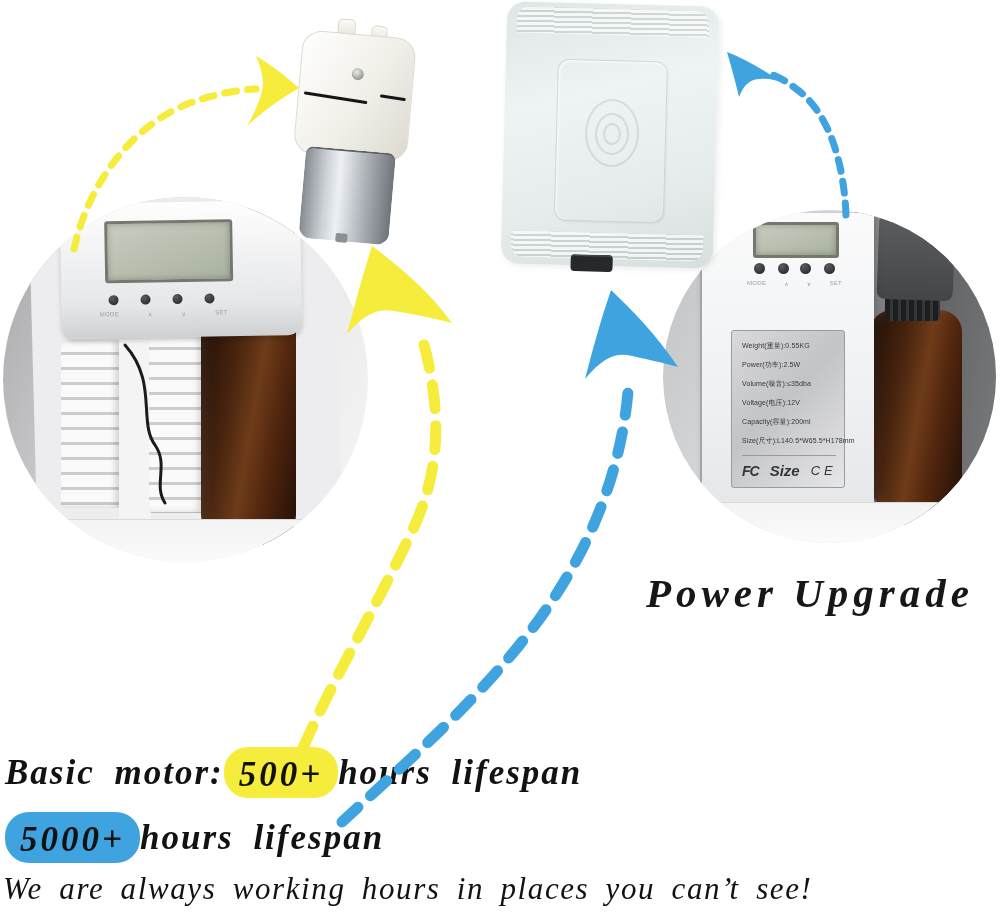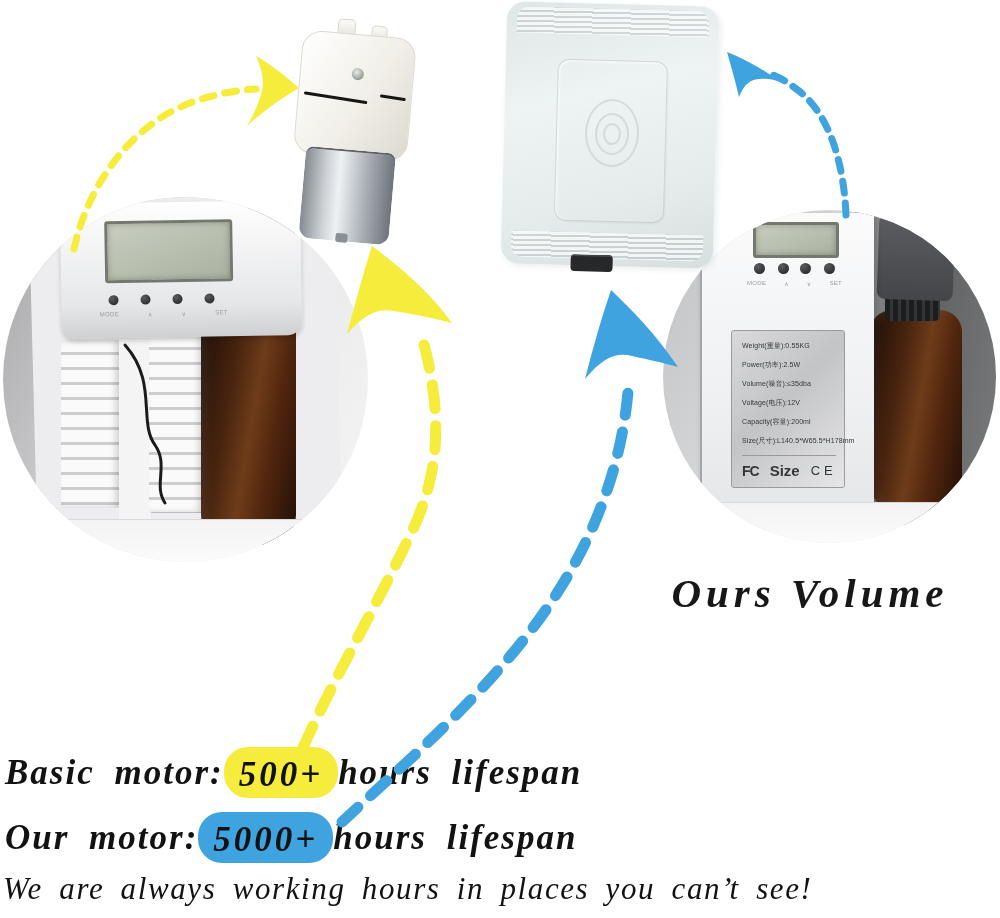--- a/index.html
+++ b/index.html
@@ -55,21 +55,21 @@
   .nozzle-block{background:linear-gradient(180deg,#707274,#535558);border-radius:8px;transform:rotate(2deg);}
   .floor{background:linear-gradient(180deg,#f3f3f4,#fbfbfc);border-top:1px solid #dadadc;}
 
   .panel-right{background:linear-gradient(180deg,#fbfbfc,#eef0f1 60%,#e3e5e7);
                border-left:2px solid #a3a5a8;border-radius:0 0 10px 10px;
                box-shadow:2px 3px 6px rgba(0,0,0,.2);}
   .spec{background:linear-gradient(135deg,#d9d9db,#c3c4c6 45%,#e6e6e8);border:1px solid #9a9b9d;
         border-radius:3px;font-family:"Liberation Sans",sans-serif;color:#33373b;
         padding:10px 8px 6px 10px;box-sizing:border-box;}
   .spec-line{font-size:7px;margin-bottom:9px;white-space:nowrap;letter-spacing:.1px;}
-  .certs{display:flex;align-items:center;gap:11px;border-top:1px solid #9a9a9c;padding-top:6px;margin-top:2px;}
+  .certs{display:flex;align-items:center;gap:11px;border-top:1px solid #9a9a9c;padding-top:6px;margin-top:2px;font-style:italic;}
   .cert-fc{font-weight:bold;font-size:14px;letter-spacing:-1px;font-family:"Liberation Sans",sans-serif;}
   .cert-rohs{font-weight:bold;font-size:15px;font-family:"Liberation Sans",sans-serif;}
   .cert-ce{font-size:13px;letter-spacing:4px;font-family:"Liberation Sans",sans-serif;}
   .pump-head-right{background:linear-gradient(180deg,#5b5d60,#434548);border-radius:8px;transform:rotate(2deg);}
   .ring{background:repeating-linear-gradient(90deg,#1c1d1f 0 5px,#343537 5px 8px);border-radius:5px;}
   .dark-bg{background:linear-gradient(100deg,#97999b,#606264 45%,#7b7d7f);}
 
   
   .caption{font-style:italic;font-weight:700;font-size:41px;letter-spacing:5px;text-align:center;color:#171717;}
   .line{font-style:italic;font-weight:600;font-size:35px;letter-spacing:2px;word-spacing:9px;
@@ -163,29 +163,28 @@
         <div class="certs">
           <span class="cert-fc">FC</span>
           <span class="cert-rohs">Size</span>
           <span class="cert-ce">CE</span>
         </div>
       </div>
     </div>
     <div class="abs floor" style="left:0;top:292px;width:333px;height:41px;"></div>
   </div>
 
-  <div class="abs caption z4" style="left:645px;top:569px;width:330px;">Ours Volume</div>
+  <div class="abs caption z4" style="left:645px;top:569px;width:330px;">Power Upgrade</div>
 
   <div class="abs line z4" style="left:5px;top:747px;">
     <span>Basic motor:</span>
     <span class="pill yellow">500+</span>
     <span>hours lifespan</span>
   </div>
   <div class="abs line z4" style="left:5px;top:812px;">
-    <span>Our motor:</span>
     <span class="pill blue">5000+</span>
     <span>hours lifespan</span>
   </div>
   <div class="abs line line3 z4" style="left:3px;top:871px;width:996px;">We are always working hours in places you can’t see!</div>
 
   <svg class="abs arrows" width="1000" height="918" viewBox="0 0 1000 918">
     <g>
       <path d="M74,249 C88,185 130,128 185,105 C210,95 235,90 256,89" fill="none" stroke="#F5EC3B" stroke-width="7" stroke-linecap="round" stroke-dasharray="12 11"></path>
       <path d="M299,88 C283,74 270,64 256,56 C263,72 264,82 262,91 C259,103 254,114 247,126 C262,112 280,99 299,88 Z" fill="#F5EC3B"></path>
     </g>

